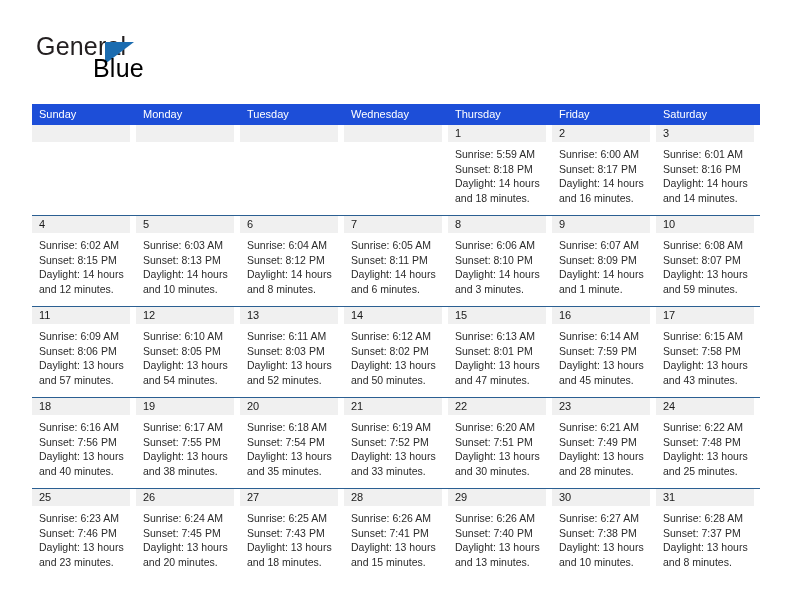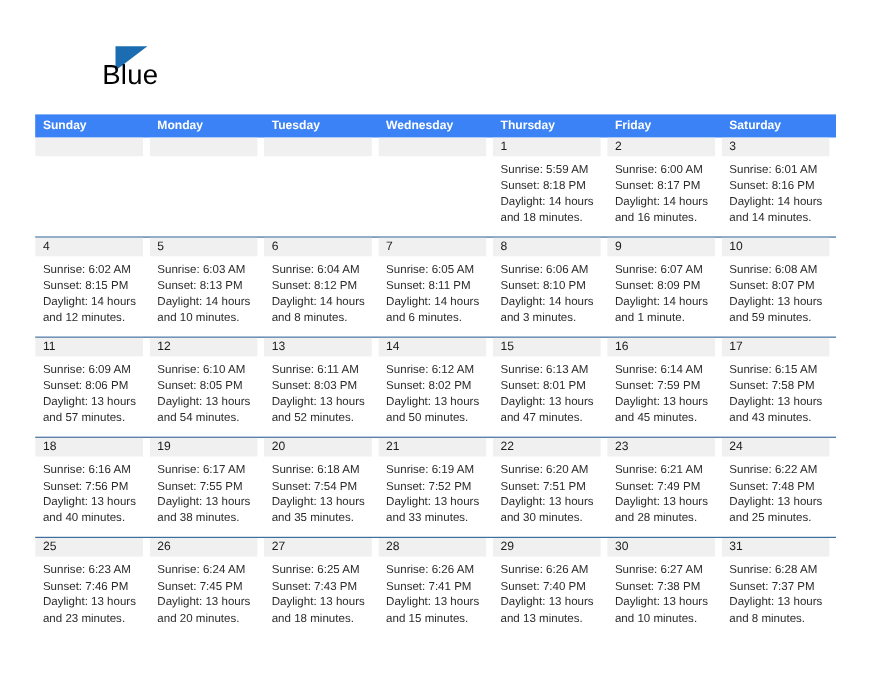--- a/index.html
+++ b/index.html
@@ -89,23 +89,22 @@
   
   .calendar {
     position: absolute;
     left: 32px;
     top: 104px;
     width: 728px;
   }
   .dow-row {
     display: flex;
     width: 100%;
-    background: #3b82f6;
+    background: #1d4ed8;
     height: 21px;
-    font-weight: bold;
   }
   .dow {
     flex: 1 1 0;
     color: #ffffff;
     font-size: 11px;
     line-height: 21px;
     padding-left: 7px;
     box-sizing: border-box;
     white-space: nowrap;
     overflow: hidden;
@@ -150,20 +149,21 @@
   }
 </style>
 </head>
 <body>
 
 <div class="page">
 
   <div class="header">
 
     <div class="brand">
+      <span class="brand-general">General</span>
       <span class="brand-triangle"></span>
       <span class="brand-blue">Blue</span>
     </div>
 
 
   </div>
 
   <div class="calendar">
     <div class="dow-row" id="dow-row">
         <div class="dow">Sunday</div>

